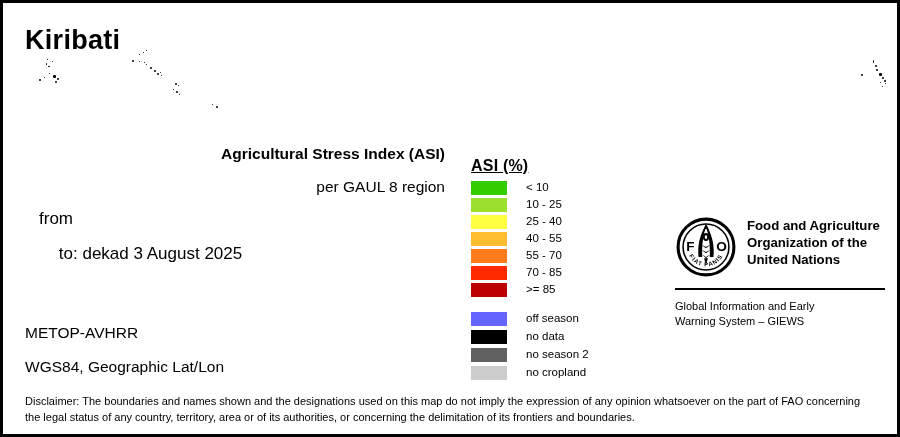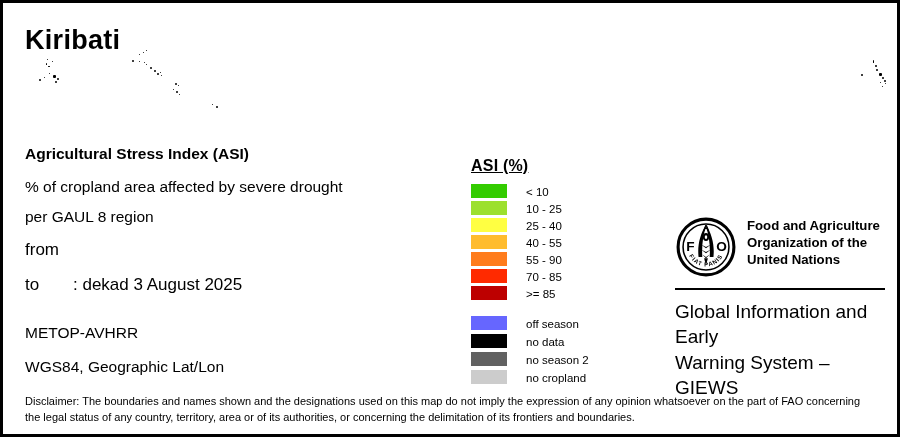--- a/index.html
+++ b/index.html
@@ -46,20 +46,21 @@
     background: #000000;
     border-radius: 1px;
   }
 
   
   #info-block {
     position: absolute;
     left: 22px;
     top: 143px;
     width: 420px;
+    text-align: right;
   }
   #info-block .line {
     font-size: 15.5px;
     color: #000;
     line-height: 1;
     margin-bottom: 15px;
     white-space: nowrap;
   }
   #info-block .line.heading {
     font-weight: bold;
@@ -100,21 +101,21 @@
   #legend-title {
     font-size: 16px;
     font-weight: bold;
     text-decoration: underline;
     margin-bottom: 6px;
     letter-spacing: 0.2px;
     margin-top: 16px;
   }
   .legend-row {
     display: flex;
-    align-items: flex-end;
+    align-items: flex-start;
     height: 17px;
   }
   .legend-swatch {
     width: 36px;
     height: 14px;
     flex: 0 0 36px;
     display: block;
   }
   .legend-label {
     font-size: 11.5px;
@@ -149,21 +150,21 @@
     color: #000;
     padding-top: 2px;
   }
   #fao-divider {
     border: none;
     border-top: 2px solid #000;
     margin: 10px 0 9px 0;
     width: 100%;
   }
   #fao-giews {
-    font-size: 19px;
+    font-size: 11px;
     line-height: 1.33;
     color: #000;
   }
 
   
   #disclaimer {
     position: absolute;
     left: 22px;
     top: 391px;
     width: 840px;
@@ -216,21 +217,20 @@
       <span class="island-dot" style="left: 879px; top: 74px; width: 2px; height: 2px;"></span>
       <span class="island-dot" style="left: 881px; top: 77px; width: 2px; height: 2px;"></span>
       <span class="island-dot" style="left: 882px; top: 80px; width: 1px; height: 1px;"></span>
       <span class="island-dot" style="left: 877px; top: 79px; width: 1px; height: 1px;"></span>
       <span class="island-dot" style="left: 879px; top: 83px; width: 1px; height: 1px;"></span>
       <span class="island-dot" style="left: 858px; top: 71px; width: 2px; height: 2px;"></span>
     </div>
 
   <div id="info-block">
     <div class="line heading">Agricultural Stress Index (ASI)</div>
-    <div class="line">% of cropland area affected by severe drought</div>
     <div class="line">per GAUL 8 region</div>
     <div class="kv-row">
       <span class="kv-key">from</span>
     </div>
     <div class="kv-row">
       <span class="kv-key">to</span>
       <span class="kv-val">: dekad 3 August 2025</span>
     </div>
   </div>
 
@@ -253,21 +253,21 @@
         <div class="legend-row">
           <span class="legend-swatch" style="background: rgb(255, 255, 66);"></span>
           <span class="legend-label">25 - 40</span>
         </div>
         <div class="legend-row">
           <span class="legend-swatch" style="background: rgb(255, 188, 46);"></span>
           <span class="legend-label">40 - 55</span>
         </div>
         <div class="legend-row">
           <span class="legend-swatch" style="background: rgb(255, 124, 28);"></span>
-          <span class="legend-label">55 - 90</span>
+          <span class="legend-label">55 - 70</span>
         </div>
         <div class="legend-row">
           <span class="legend-swatch" style="background: rgb(255, 42, 0);"></span>
           <span class="legend-label">70 - 85</span>
         </div>
         <div class="legend-row">
           <span class="legend-swatch" style="background: rgb(189, 0, 0);"></span>
           <span class="legend-label">&gt;= 85</span>
         </div>
       </div>

